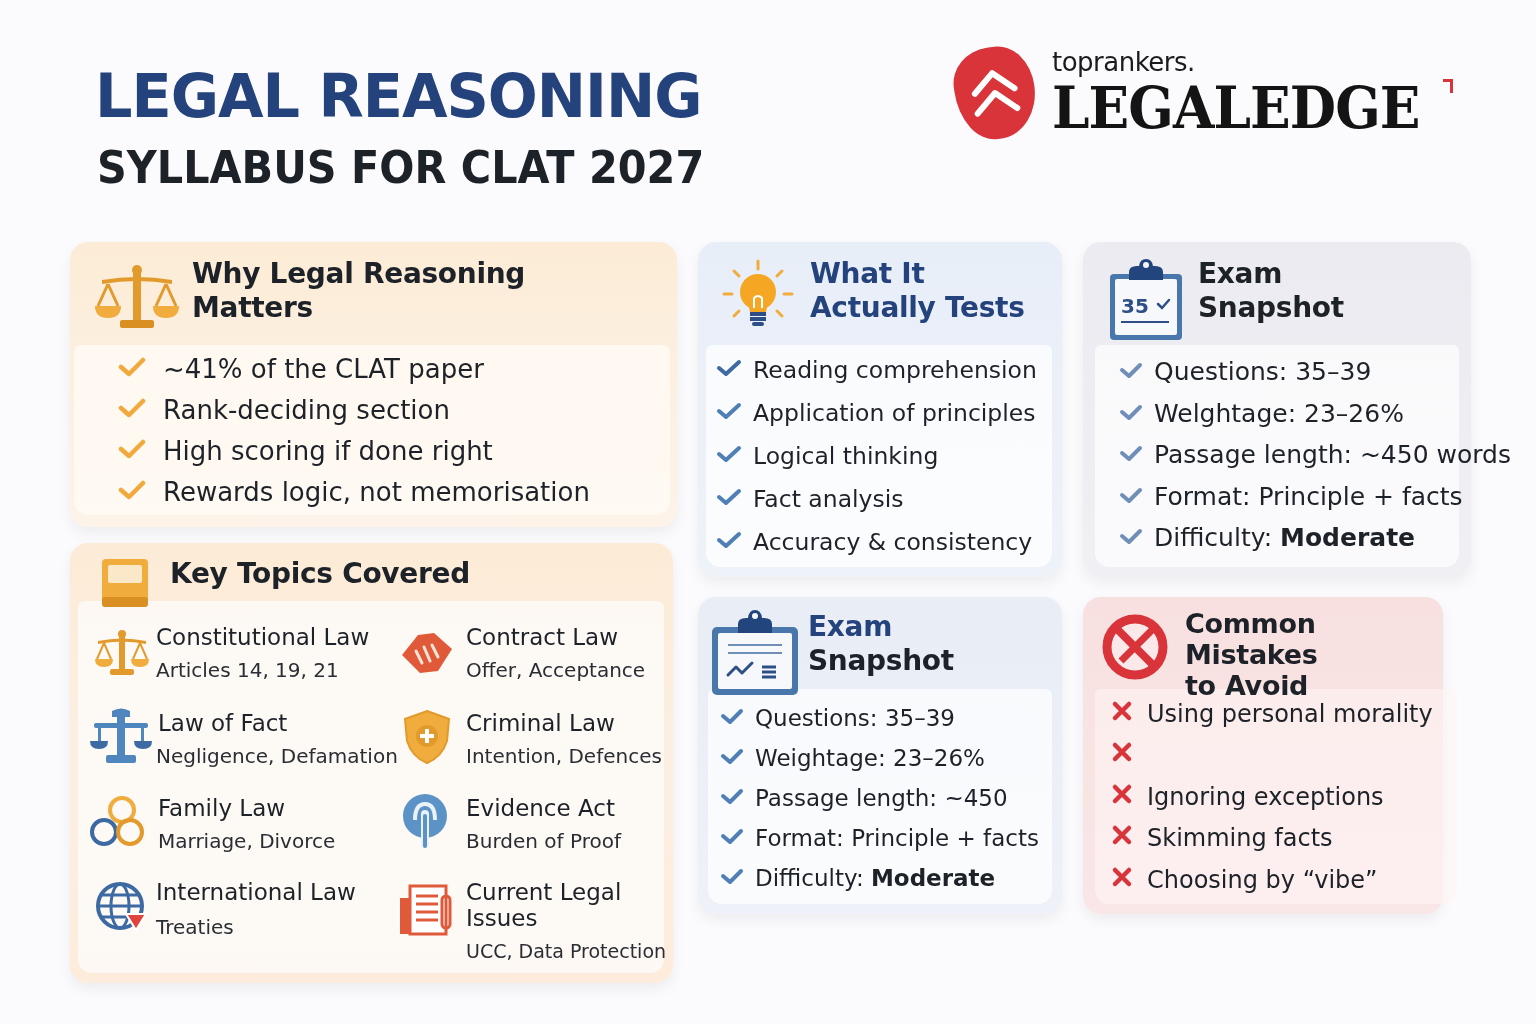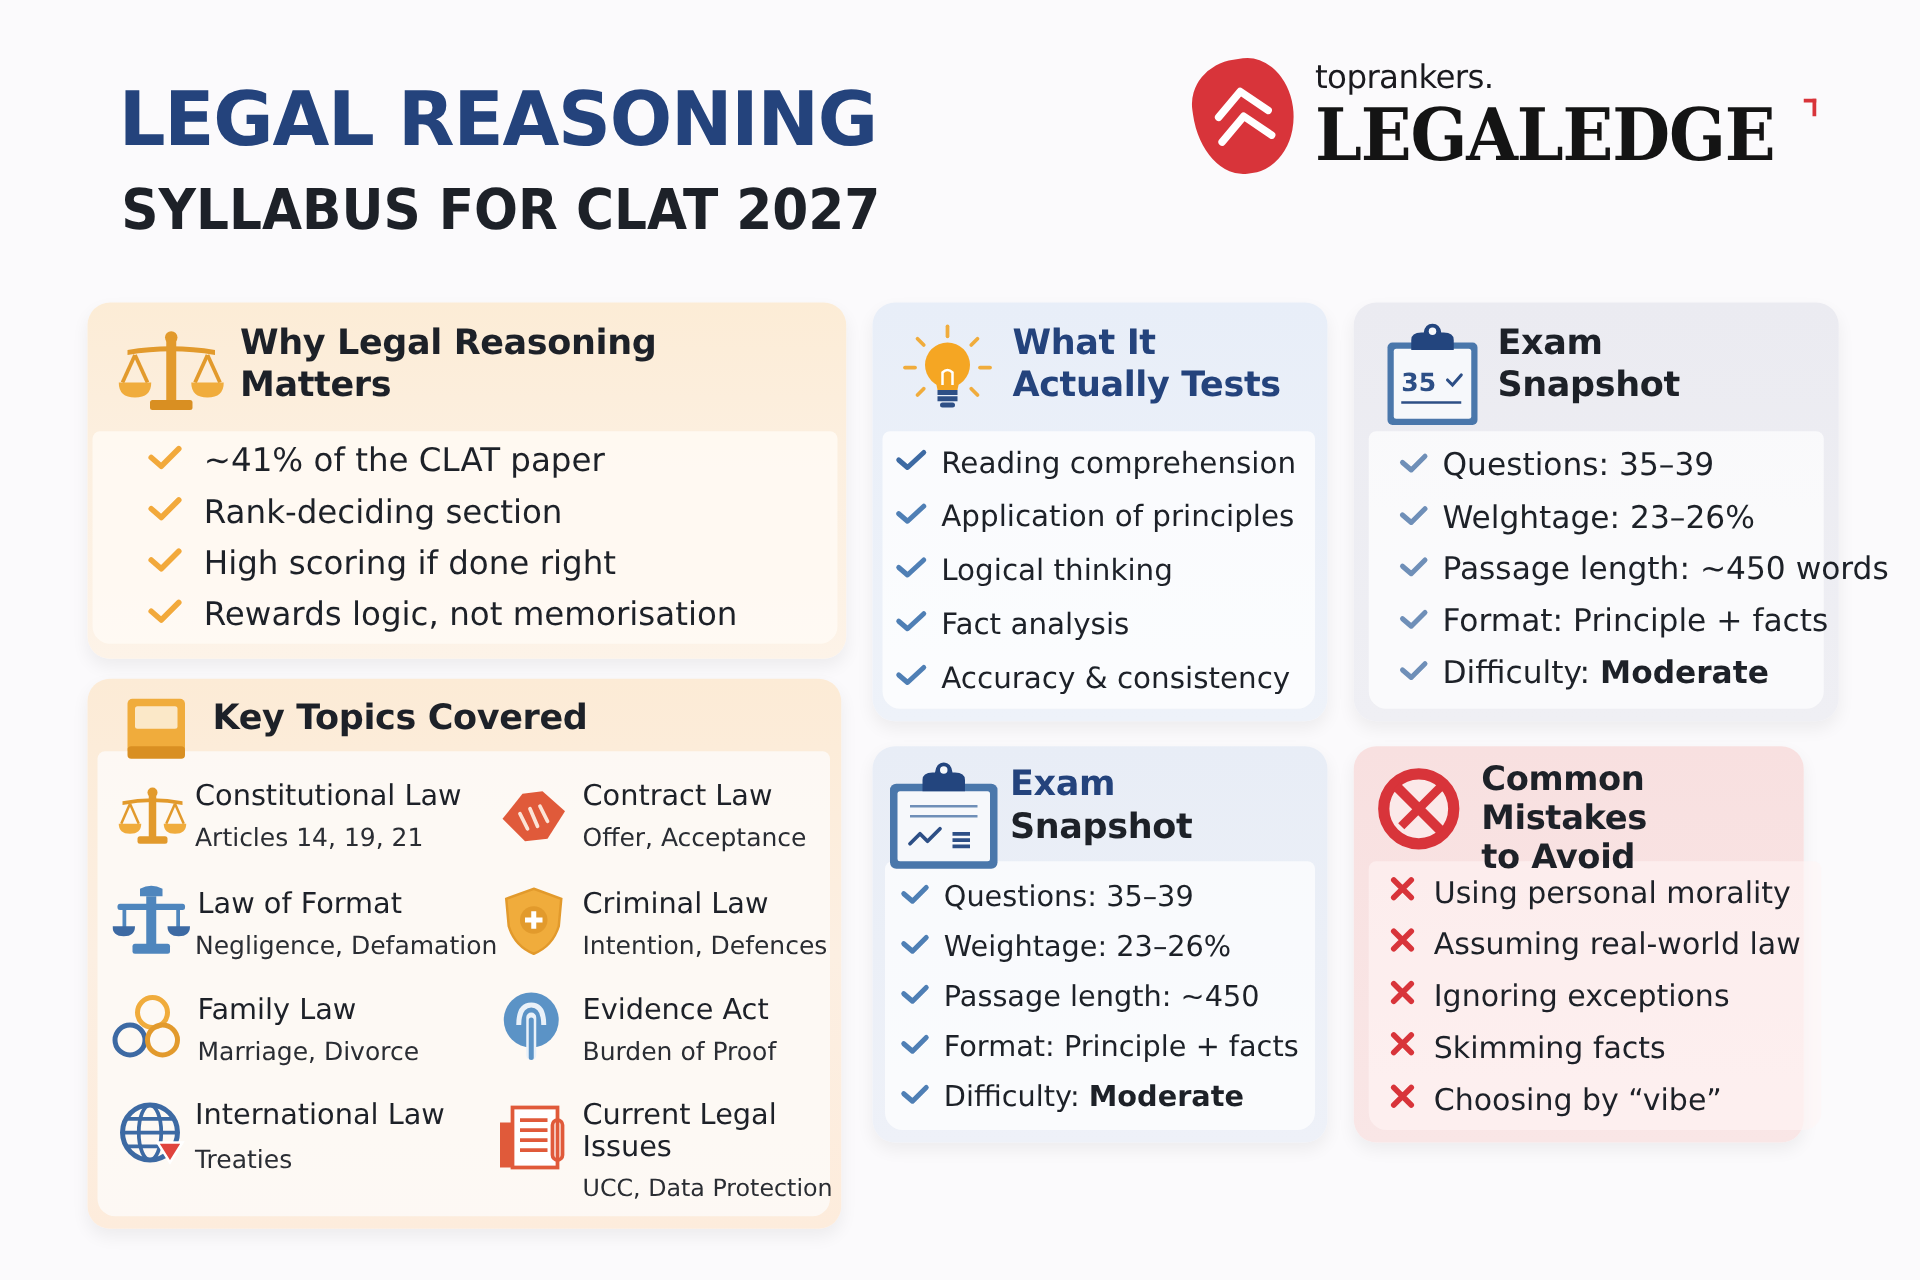--- a/index.html
+++ b/index.html
@@ -225,21 +225,21 @@
     <svg class="abs" style="left:0px;top:0px" width="62" height="58" viewBox="0 0 62 58">
       <path d="M22 4 Q31 -1 40 4 L40 10 L22 10 Z" fill="#4f86bd"></path>
       <rect x="27" y="10" width="8" height="40" fill="#4f86bd"></rect>
       <rect x="16" y="48" width="30" height="8" rx="2" fill="#4f86bd"></rect>
       <rect x="4" y="16" width="54" height="5" rx="2" fill="#4f86bd"></rect>
       <rect x="8" y="21" width="3" height="14" fill="#4f86bd"></rect>
         <rect x="51" y="21" width="3" height="14" fill="#4f86bd"></rect>
       <path d="M0 34 L18 34 Q18 42 9 42 Q0 42 0 34Z" fill="#3d6aa3"></path>
         <path d="M44 34 L62 34 Q62 42 53 42 Q44 42 44 34Z" fill="#3d6aa3"></path>
     </svg>
-    <div class="t-name" style="left:68px;top:2px">Law of Format</div>
+    <div class="t-name" style="left:68px;top:2px">Law of Fact</div>
     <div class="t-desc" style="left:66px;top:36px">Negligence, Defamation</div>
   </div>
   <div class="topic" style="left:328px;top:164px">
     <svg class="abs" style="left:4px;top:2px" width="50" height="56" viewBox="0 0 50 56">
       <path d="M25 2 L47 10 L45 32 Q40 48 25 54 Q10 48 5 32 L3 10 Z" fill="#f0ac3c" stroke="#e29a2c" stroke-width="2"></path>
       <circle cx="25" cy="27" r="11" fill="#e29a2c"></circle>
       <rect x="23" y="20" width="4" height="14" fill="#fff"></rect>
         <rect x="18" y="25" width="14" height="4" fill="#fff"></rect>
     </svg>
     <div class="t-name" style="left:68px;top:2px">Criminal Law</div>
@@ -467,21 +467,20 @@
     <li>
         <span class="mark"><svg width="22" height="22" viewBox="0 0 22 22">
             <path d="M4 4 L18 18 M18 4 L4 18" stroke="#d8343a" stroke-width="4.5" stroke-linecap="round"></path>
           </svg></span>
         <span class="txt">Using personal morality</span>
       </li>
     <li>
         <span class="mark"><svg width="22" height="22" viewBox="0 0 22 22">
             <path d="M4 4 L18 18 M18 4 L4 18" stroke="#d8343a" stroke-width="4.5" stroke-linecap="round"></path>
           </svg></span>
-        <span class="txt">Assuming real-world law</span>
       </li>
     <li>
         <span class="mark"><svg width="22" height="22" viewBox="0 0 22 22">
             <path d="M4 4 L18 18 M18 4 L4 18" stroke="#d8343a" stroke-width="4.5" stroke-linecap="round"></path>
           </svg></span>
         <span class="txt">Ignoring exceptions</span>
       </li>
     <li>
         <span class="mark"><svg width="22" height="22" viewBox="0 0 22 22">
             <path d="M4 4 L18 18 M18 4 L4 18" stroke="#d8343a" stroke-width="4.5" stroke-linecap="round"></path>

